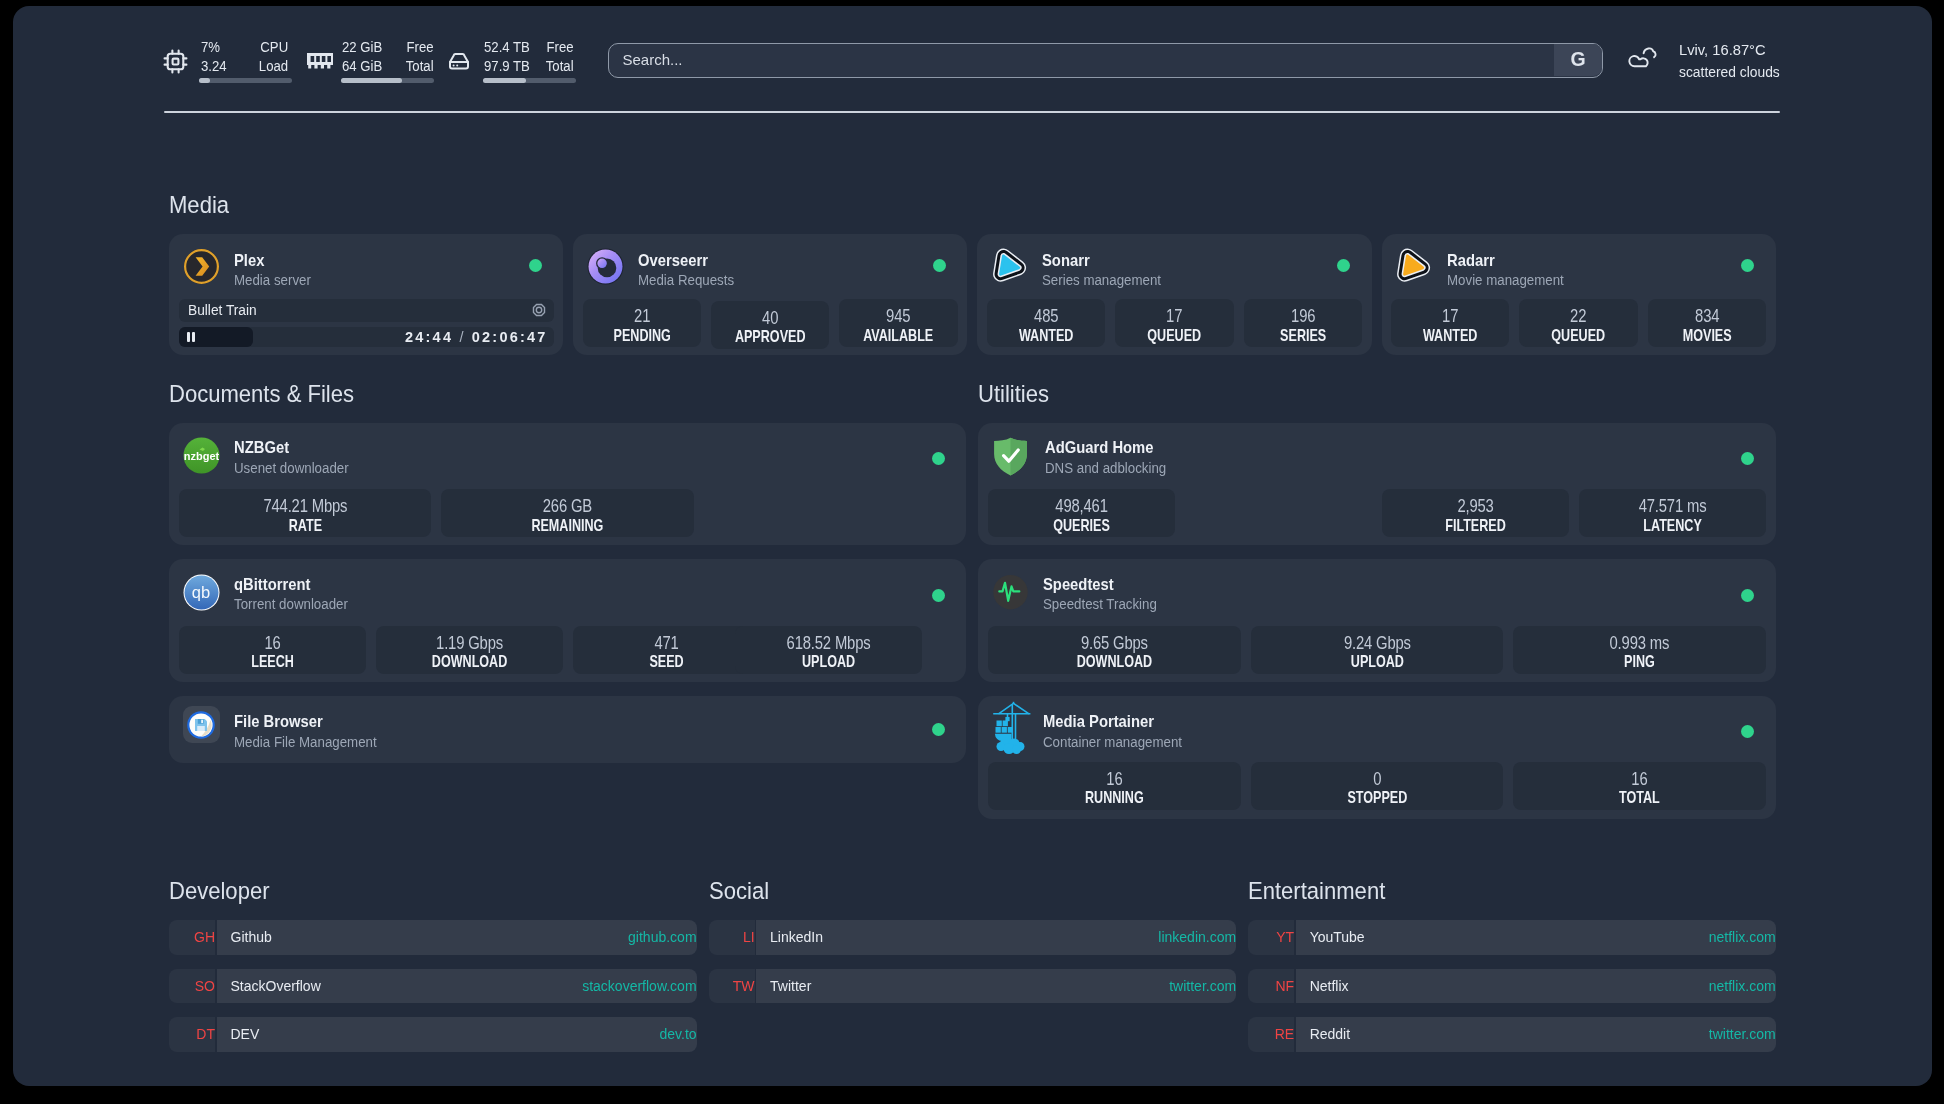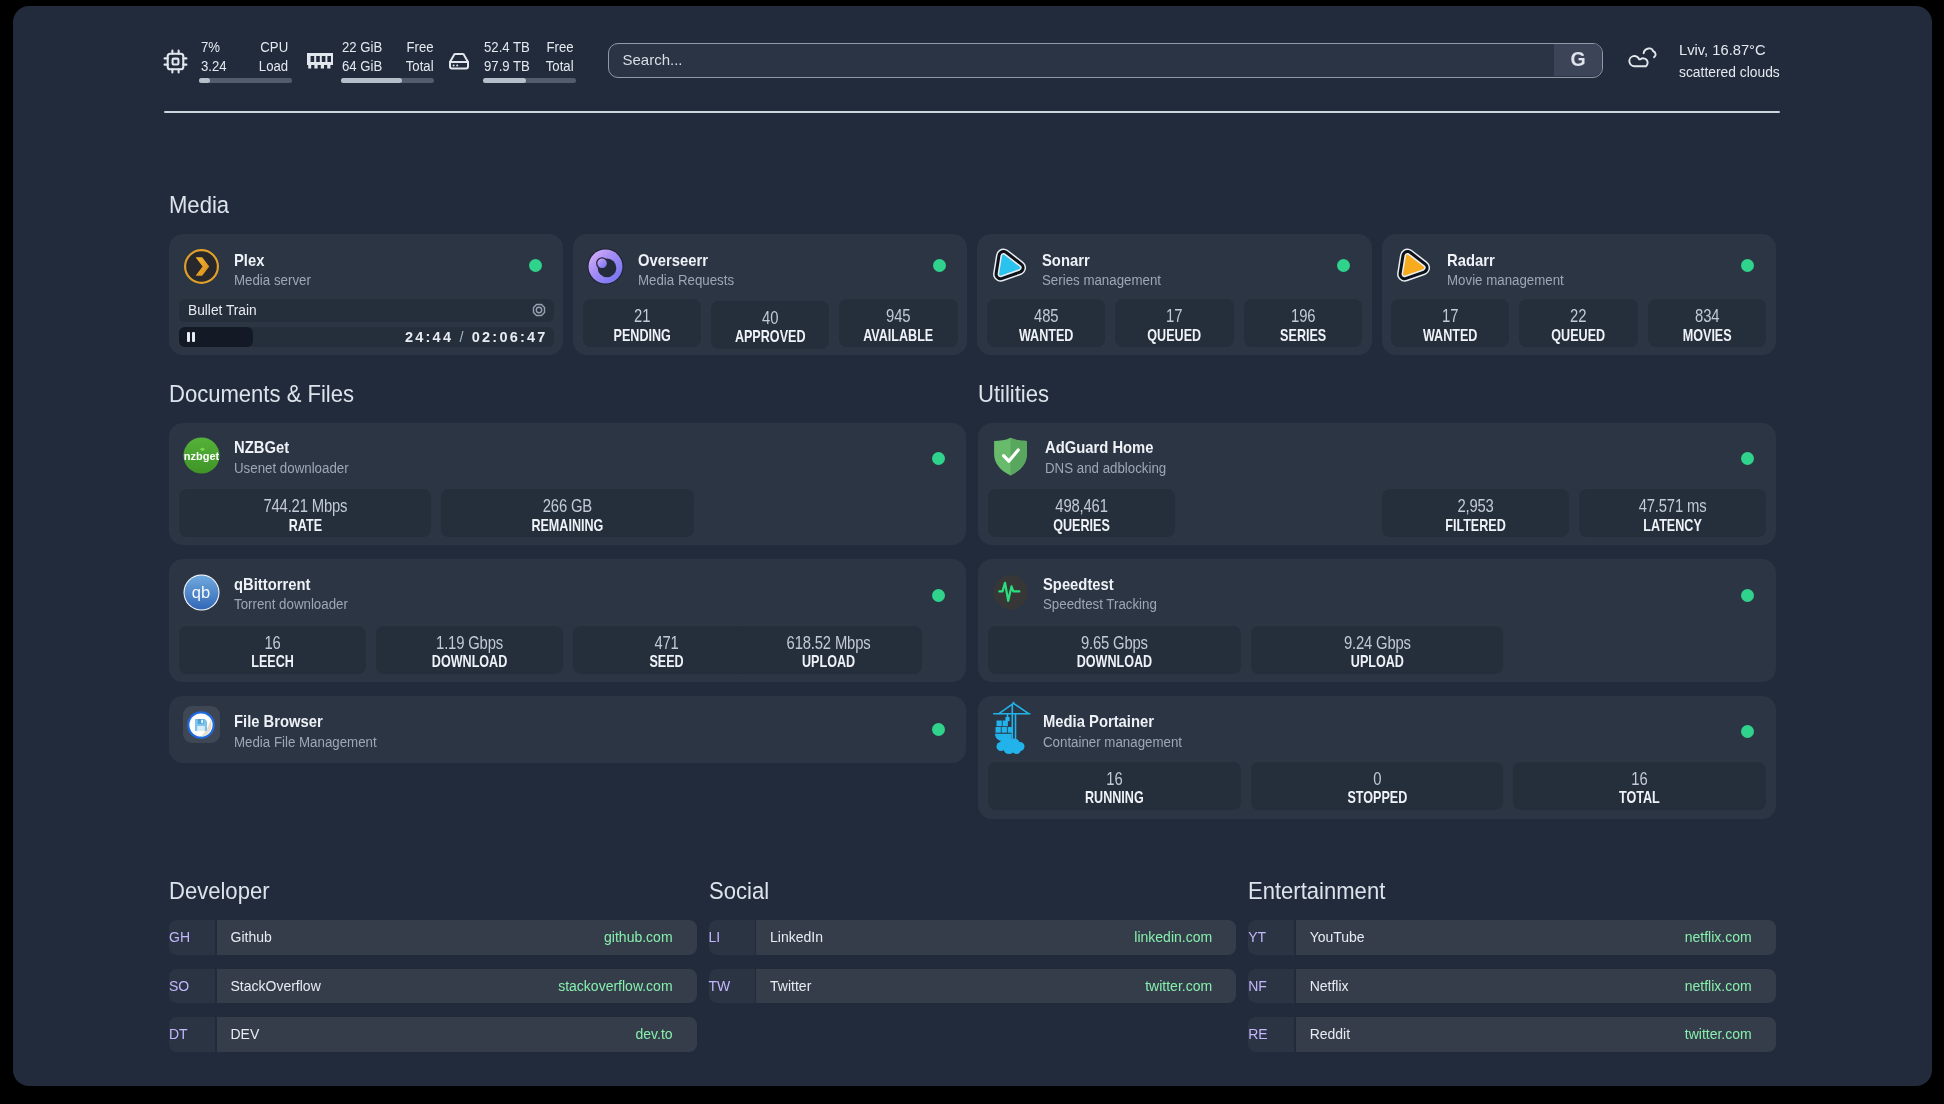--- a/index.html
+++ b/index.html
@@ -6,24 +6,24 @@
 .abs{position:absolute}
 .card{position:absolute;background:#2c3544;border-radius:14px}
 .ctitle{position:absolute;font-size:17px;font-weight:700;color:#eef1f6;line-height:17px;transform:scaleX(.87);transform-origin:0 50%;white-space:nowrap}
 .csub{position:absolute;font-size:14px;color:#9da7b6;line-height:14px;transform:scaleX(.95);transform-origin:0 50%;white-space:nowrap}
 .dot{position:absolute;width:13px;height:13px;border-radius:50%;background:#2fd38c}
 .blk{position:absolute;background:#252e3b;border-radius:8px;text-align:center;padding-top:6px}
 .blk .v{font-size:19px;color:#c2cad7;line-height:21.5px;letter-spacing:-.2px;transform:scaleX(.78);white-space:nowrap}
 .blk .l{font-size:17px;font-weight:700;color:#eff2f7;line-height:18.5px;transform:scaleX(.74);white-space:nowrap}
 .sech{position:absolute;font-size:24.5px;line-height:24.5px;color:#dde3ec;transform:scaleX(.9);transform-origin:0 0;white-space:nowrap}
 .bmrow{position:absolute;height:34.5px}
-.bmabbr{position:absolute;left:0;top:0;width:46px;height:34.5px;background:rgba(255,255,255,.045);border-radius:8px 0 0 8px;color:#c4b5fd;font-size:14px;text-align:left;line-height:34.5px}
+.bmabbr{position:absolute;left:0;top:0;width:46px;height:34.5px;background:rgba(255,255,255,.045);border-radius:8px 0 0 8px;color:#ef4444;font-size:14px;text-align:right;line-height:34.5px}
 .bmbar{position:absolute;left:47.5px;top:0;right:0;height:34.5px;background:rgba(255,255,255,.085);border-radius:0 8px 8px 0}
 .bmname{position:absolute;left:61.5px;top:0;font-size:14px;color:#e8ecf2;line-height:34.5px}
-.bmurl{position:absolute;right:24px;top:0;font-size:14px;color:#86efac;line-height:34.5px}
+.bmurl{position:absolute;right:0;top:0;font-size:14px;color:#14b8a6;line-height:34.5px}
 .rv{position:absolute;font-size:14px;color:#e4e9f0;line-height:19.5px;transform:scaleX(.94);transform-origin:0 0;white-space:nowrap}
 .rl{position:absolute;font-size:14px;color:#e4e9f0;line-height:19.5px;text-align:right;transform:scaleX(.94);transform-origin:100% 0;white-space:nowrap}
 .rbar{position:absolute;height:5.5px;border-radius:3px;background:#525c6c}
 .rfill{position:absolute;left:0;top:0;height:5.5px;border-radius:3px;background:#b6bec9}
 </style></head>
 <body>
 <div class="panel"></div>
 <svg class="abs" style="left:163px;top:49px" width="25" height="25" viewBox="0 0 24 24" fill="none" stroke="#e2e7ee" stroke-width="2" stroke-linecap="round">
     <rect x="4.5" y="4.5" width="15" height="15" rx="2.5"></rect>
     <rect x="9.2" y="9.2" width="5.6" height="5.6" rx="1"></rect>
@@ -265,20 +265,24 @@
     <div class="ctitle" style="left:65px;top:16.7px">Speedtest</div>
     <div class="csub" style="left:65px;top:38.0px">Speedtest Tracking</div>
     <div class="dot" style="left:762.85px;top:29.5px"></div>
     <div class="blk" style="left:9.5px;top:66.5px;width:252.78333333333333px;height:48px">
       <div class="v">9.65 Gbps</div>
       <div class="l">DOWNLOAD</div>
     </div>
     <div class="blk" style="left:272.2833333333333px;top:66.5px;width:252.78333333333333px;height:48px">
       <div class="v">9.24 Gbps</div>
       <div class="l">UPLOAD</div>
+    </div>
+    <div class="blk" style="left:535.0666666666666px;top:66.5px;width:252.78333333333333px;height:48px">
+      <div class="v">0.993 ms</div>
+      <div class="l">PING</div>
     </div>
   </div>
 <div class="card" style="left:169.0px;top:695.5px;width:797.35px;height:67.5px">
     <div class="abs" style="left:13.5px;top:10.5px;width:37px;height:37px;background:rgba(255,255,255,.09);border-radius:9px"></div>
 <svg class="abs" style="left:17.0px;top:14.0px" width="30" height="30" viewBox="0 0 30 30">
 <circle cx="15" cy="15" r="13.8" fill="#1e6ae0"></circle>
       <circle cx="15" cy="15" r="11.6" fill="#fdfdfa"></circle>
 <path d="M24.5 10 a11.6 11.6 0 0 1 -9.5 16.6 a40 40 0 0 0 9.5 -16.6z" fill="#e7ddc8"></path>
 <path d="M9 9 h9.8 l2.2 2.2 v9.8 h-12 z" fill="#7ec3ec"></path>
 <rect x="11.8" y="9" width="5.8" height="4.8" fill="#4a9fd4"></rect>

